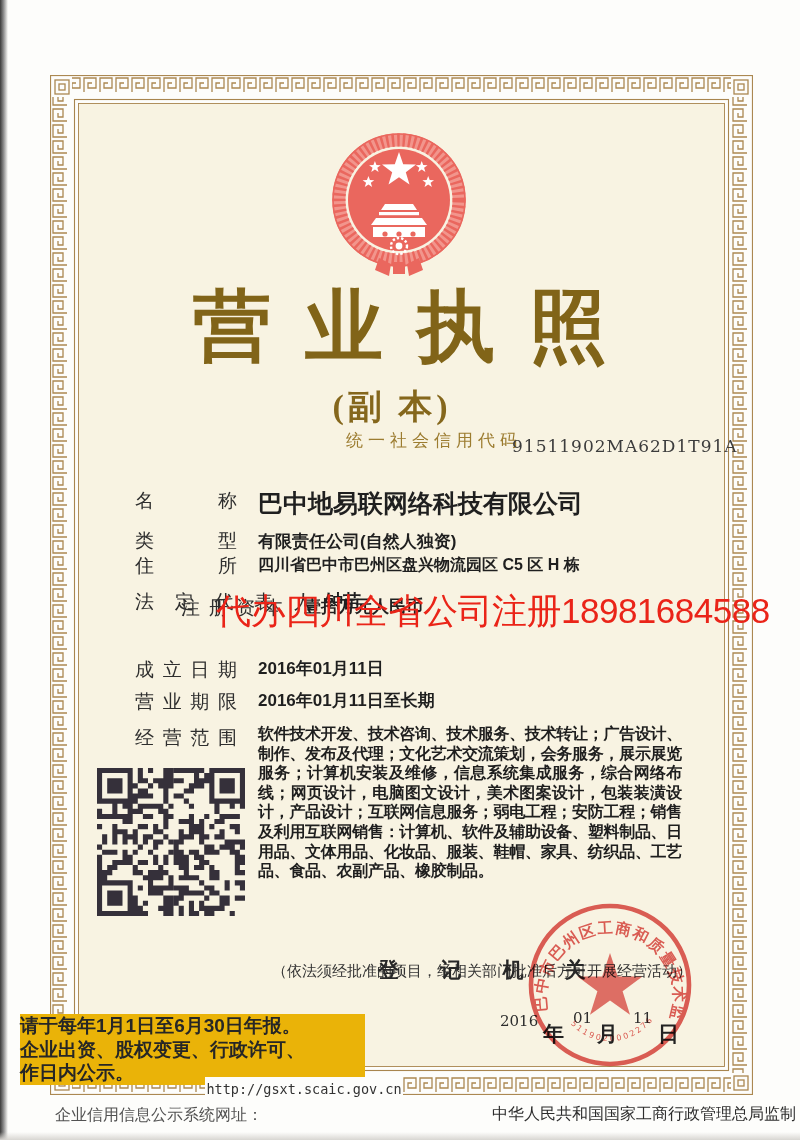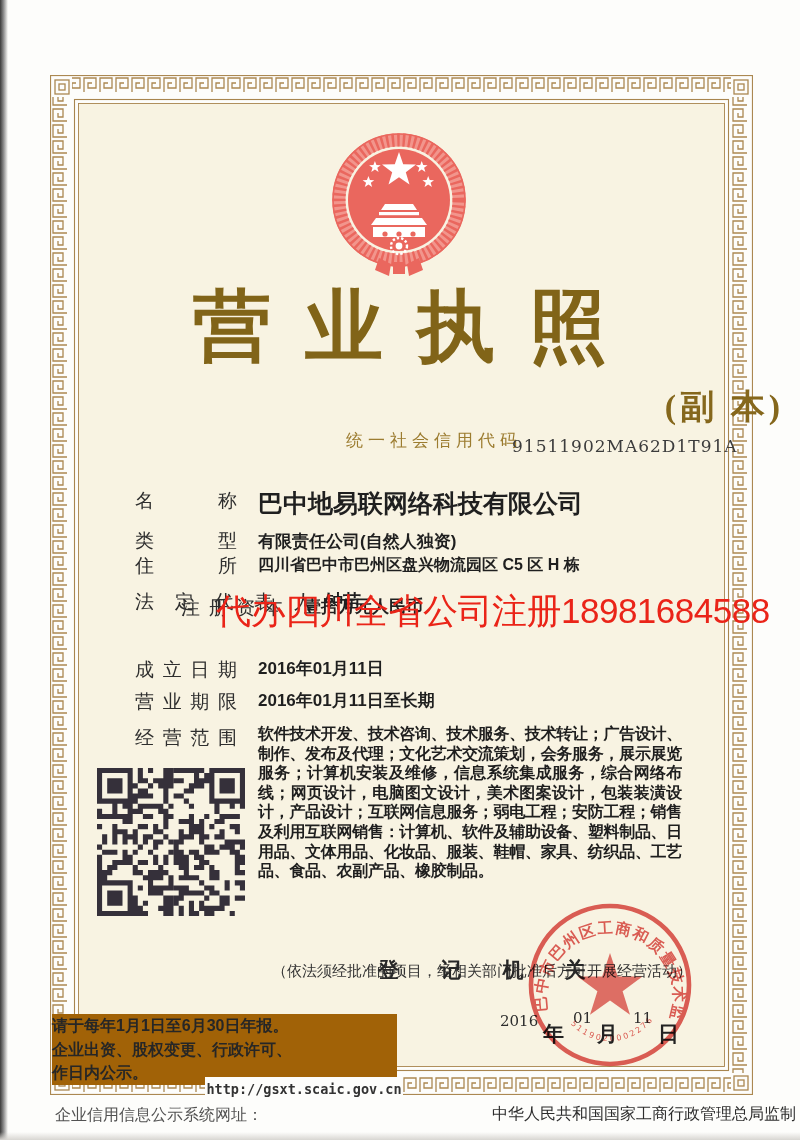--- a/index.html
+++ b/index.html
@@ -19,21 +19,21 @@
   
   .emblem{left:331px;top:130px;}
   
   .title{
     left:0;top:288px;width:800px;text-align:center;
     font-size:78px;font-weight:700;color:#816418;
     letter-spacing:34px;text-indent:34px;line-height:1;
     font-family:"Liberation Serif", serif;
   }
   .subtitle{
-    left:0;top:384px;width:784px;text-align:right;
+    left:0;top:384px;width:784px;text-align:center;
     font-size:34px;font-weight:700;color:#85671c;letter-spacing:4px;
     font-family:"Liberation Serif", serif;
   }
   .credit-label{
     left:346px;top:429px;font-size:17px;color:#9c7c30;letter-spacing:5px;
     font-family:"Liberation Serif", serif;
   }
   .credit-code{
     left:512px;top:436px;font-size:17px;color:#3c3c3c;letter-spacing:1px;
     font-family:"DejaVu Serif", serif;
@@ -81,29 +81,29 @@
   .d-day{left:633px;top:1009px;}   .u-day{left:658px;top:1020px;}
   
   .seal{left:524px;top:899px;mix-blend-mode:multiply;opacity:.9;}
   
   .watermark{
     left:216px;top:588px;font-size:35px;color:#ea2418;white-space:nowrap;
     letter-spacing:-0.5px;font-weight:500;
   }
   
   .footer-left{
-    left:20px;top:1014px;width:345px;background:#a16207;
-    font-size:16px;line-height:23.5px;font-weight:700;color:#262626;margin-left:32px;
+    left:20px;top:1014px;width:345px;background:#eab308;
+    font-size:19px;line-height:23.5px;font-weight:700;color:#262626;
   }
   .url-box{
     left:205px;top:1077px;width:198px;height:23px;background:#fdfdfb;
     display:flex;align-items:center;justify-content:center;
   }
   .url-text{
-    font-family:"DejaVu Sans Mono", monospace;font-size:13.5px;font-weight:700;
+    font-family:"DejaVu Sans Mono", monospace;font-size:13.5px;font-weight:400;
     color:#333;letter-spacing:0;
   }
   .credit-site{
     left:55px;top:1105px;font-size:16px;color:#525252;
     font-family:"Liberation Serif", serif;
   }
   .issuer{
     left:492px;top:1104px;font-size:16px;color:#2d2d2d;
     font-family:"Liberation Serif", serif;
   }

